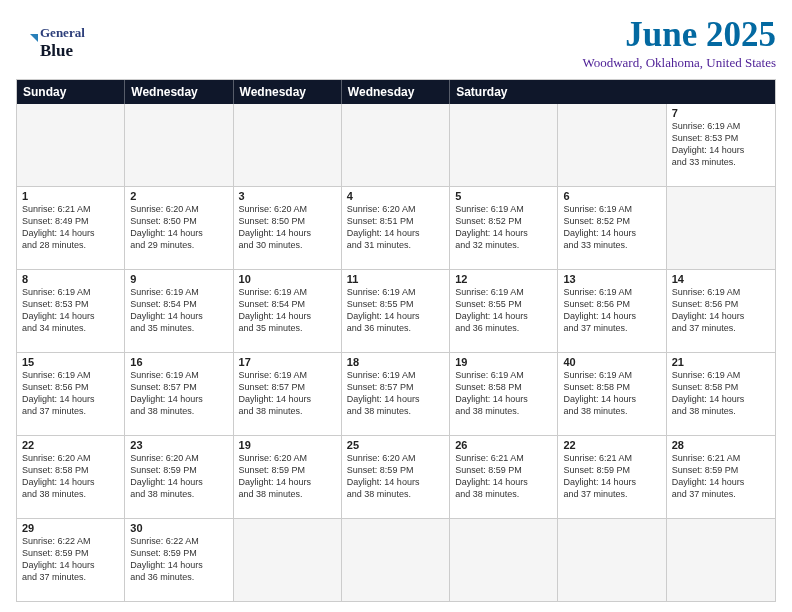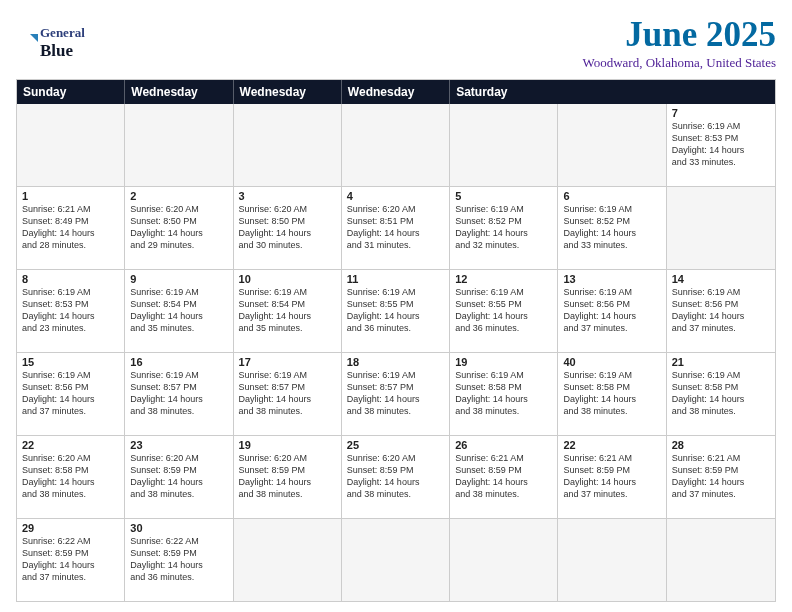--- a/index.html
+++ b/index.html
@@ -188,21 +188,21 @@
         </div>
         <div class="cal-cell empty"></div>
       </div>
 
       <div class="cal-row">
         <div class="cal-cell">
           <div class="day-num">8</div>
           <div class="cell-line">Sunrise: 6:19 AM</div>
           <div class="cell-line">Sunset: 8:53 PM</div>
           <div class="cell-line">Daylight: 14 hours</div>
-          <div class="cell-line">and 23 minutes.</div>
+          <div class="cell-line">and 34 minutes.</div>
         </div>
         <div class="cal-cell">
           <div class="day-num">9</div>
           <div class="cell-line">Sunrise: 6:19 AM</div>
           <div class="cell-line">Sunset: 8:54 PM</div>
           <div class="cell-line">Daylight: 14 hours</div>
           <div class="cell-line">and 35 minutes.</div>
         </div>
         <div class="cal-cell">
           <div class="day-num">10</div>

